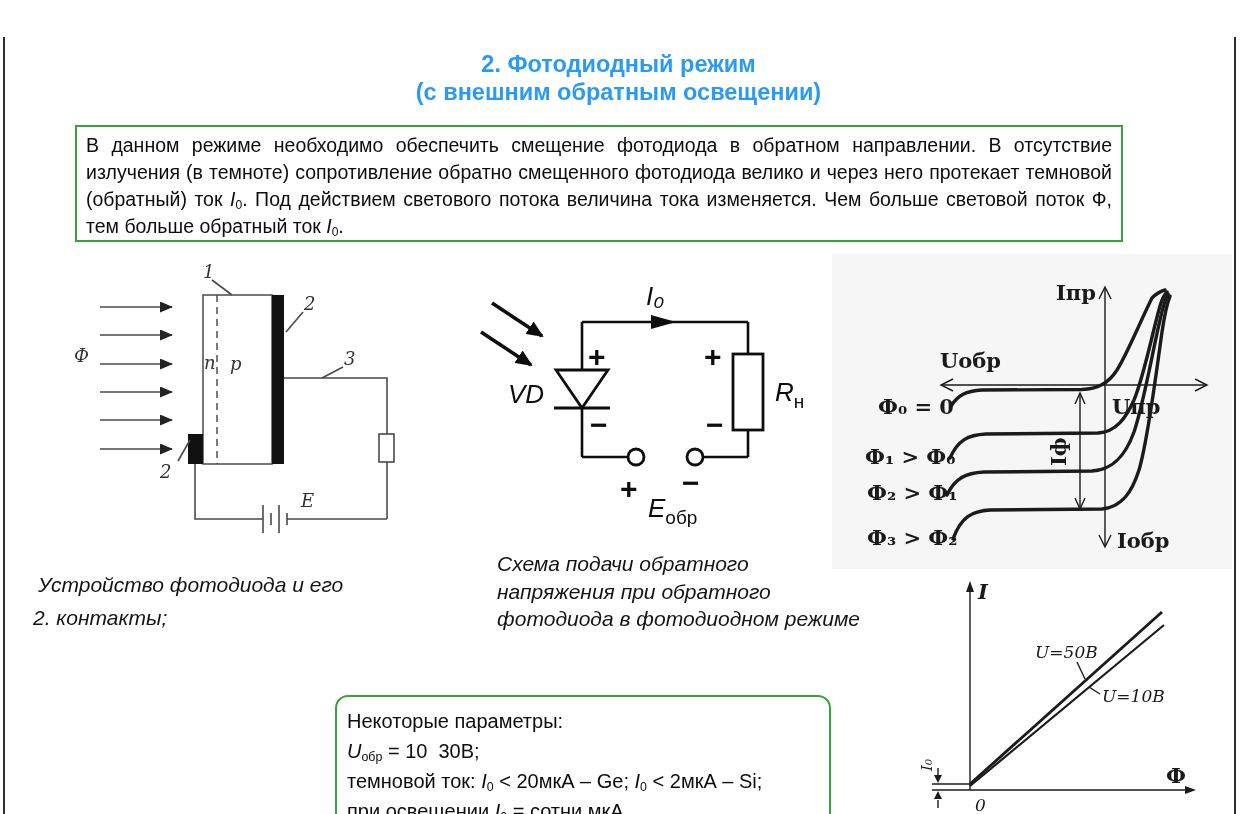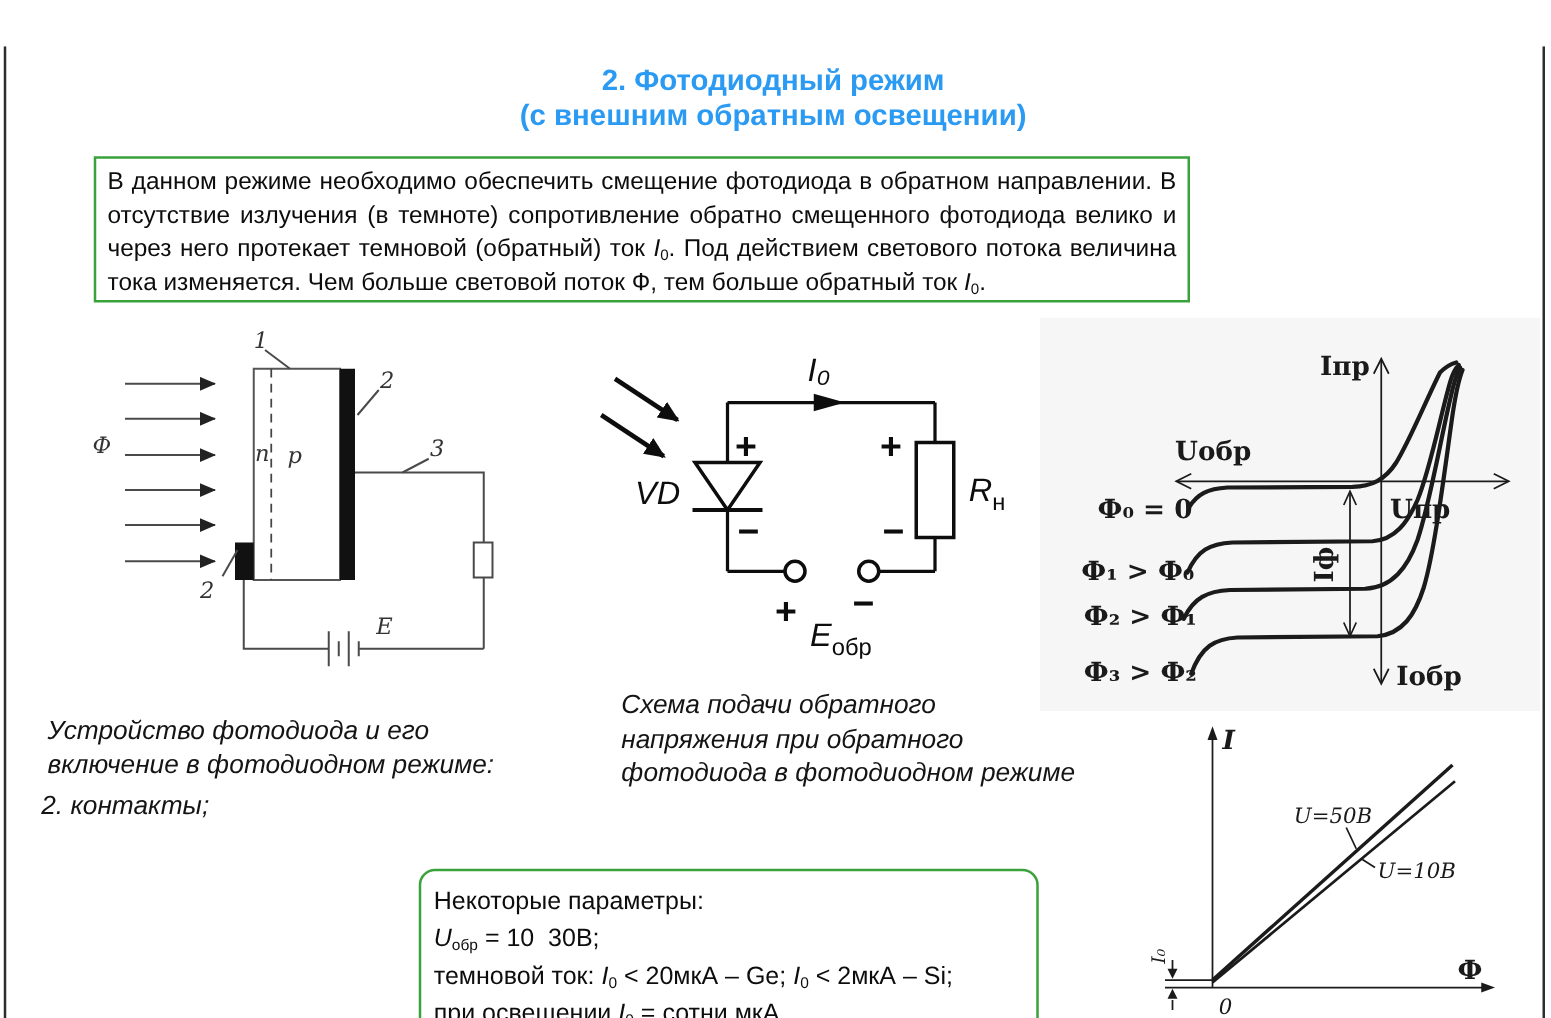--- a/index.html
+++ b/index.html
@@ -3,21 +3,21 @@
 <meta charset="utf-8">
 <style>
   html,body{margin:0;padding:0;background:#ffffff;}
   .slide{position:relative;width:1241px;height:814px;background:#fff;overflow:hidden;
          font-family:"Liberation Sans",sans-serif;color:#111;margin-top:37px;}
   .abs{position:absolute;}
   .edge{position:absolute;top:0;width:2px;height:814px;background:#2d2d2d;}
   .title{left:3px;right:7px;top:13px;text-align:center;font-weight:bold;
          font-size:23.5px;line-height:28px;color:#2b9af3;}
   .greenbox{border:2px solid #3aa23a;background:#fff;box-sizing:border-box;}
-  .intro{left:75px;top:88px;width:877px;height:117px;padding:5px 9px 0 9px;
+  .intro{left:75px;top:88px;width:1048px;height:117px;padding:5px 9px 0 9px;
          font-size:19.5px;line-height:27px;text-align:justify;color:#0d0d0d;}
   .cap{font-style:italic;font-size:21px;line-height:27px;color:#141414;}
   .devcap{left:33px;top:534px;width:440px;}
   .devcap .hd{padding-left:5px;}
   .devcap .it{margin-top:9px;line-height:22px;}
   .circap{left:497px;top:513px;width:400px;line-height:27.5px;}
   .params{left:335px;top:658px;width:496px;height:139px;padding:9px 8px 0 10px;
           font-size:20px;line-height:30px;color:#0d0d0d;border-radius:13px;}
   .ecap{left:888px;top:782px;font-size:21px;}
   .ecap2{left:888px;top:808px;font-size:21px;}
@@ -194,21 +194,20 @@
       <line x1="58" y1="193" x2="58" y2="201" class="thin" stroke-width="1.2"></line>
       <polygon points="54,200 58,208 62,200" fill="#1b1b1b"></polygon>
       <line x1="58" y1="233" x2="58" y2="225" class="thin" stroke-width="1.2"></line>
       <polygon points="54,224 58,216 62,224" fill="#1b1b1b"></polygon>
       <text x="0" y="0" transform="translate(52,196) rotate(-90)" font-style="italic" font-size="15">I₀</text>
     </g>
   </svg>
 
   <div class="abs cap devcap">
     <div class="hd">Устройство фотодиода и его</div>
-    <div class="hd">включение в фотодиодном режиме:</div>
     <div class="it">2. контакты;</div>
   </div>
 
   <div class="abs cap circap">
     <div>Схема подачи обратного</div>
     <div>напряжения при обратного</div>
     <div>фотодиода в фотодиодном режиме</div>
   </div>
 
   <div class="abs greenbox params">

